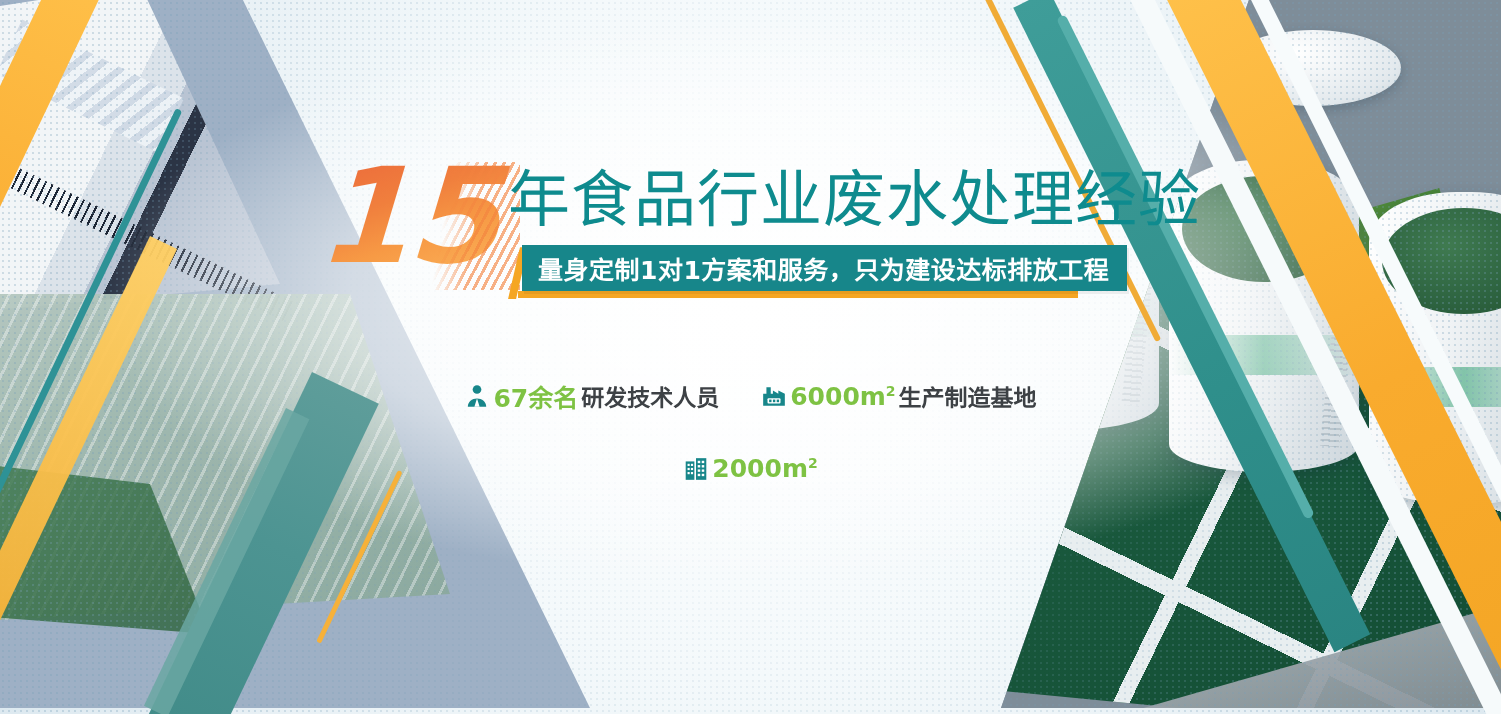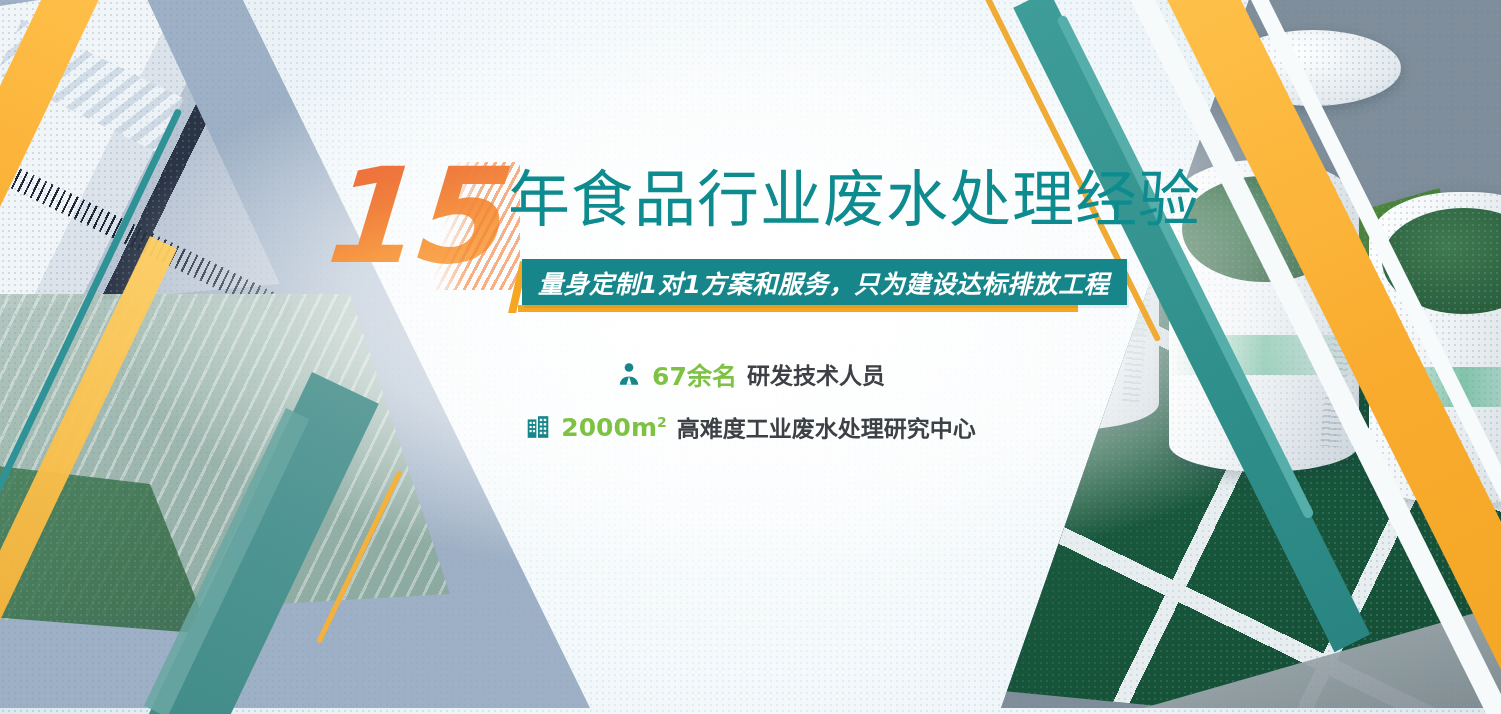--- a/index.html
+++ b/index.html
@@ -241,21 +241,21 @@
     pointer-events:none;opacity:.85;
   }
 
   .title-block{position:absolute;left:508px;top:168px;}
   .main-title{
     font-size:62px;font-weight:normal;line-height:1.02;letter-spacing:1px;
     color:#0e8b8e;
     font-family:"DejaVu Sans","Liberation Sans",sans-serif;
     white-space:nowrap;
   }
-  .sub-wrap{position:relative;margin-top:28px;height:48px;font-style:italic;}
+  .sub-wrap{position:relative;margin-top:14px;height:48px;}
   .sub-bar{
     position:absolute;left:14px;top:0;height:46px;
     background:#17868a;display:flex;align-items:center;
     padding:0 18px 0 16px;
     box-shadow:2px 3px 0 rgba(0,0,0,.06);
   }
   .sub-bar span{
     color:#ffffff;font-size:25px;font-weight:bold;letter-spacing:.5px;white-space:nowrap;
     font-family:"DejaVu Sans","Liberation Sans",sans-serif;
   }
@@ -267,23 +267,24 @@
   .sub-accent-bottom{
     position:absolute;left:10px;top:46px;height:7px;width:560px;
     background:#f5a623;
   }
 
   
   .stats{position:absolute;left:0;top:356px;width:1501px;}
   .stat-row{display:flex;justify-content:center;align-items:center;gap:42px;}
   .stat-row.second{margin-top:18px;}
   .stat{
-    display:flex;align-items:center;gap:10px;white-space:nowrap;
+    display:flex;align-items:center;gap:3px;white-space:nowrap;
     font-size:23px;font-weight:bold;
     font-family:"DejaVu Sans","Liberation Sans",sans-serif;
+    margin-top:22px;
   }
   .stat .num{color:#7ec243;font-size:25px;}
   .stat .num sup{font-size:14px;vertical-align:super;}
   .stat .lbl{color:#3d4145;}
   .ic{width:26px;height:26px;flex:0 0 26px;display:block;}
 
   
   .cta{
     position:absolute;left:684px;top:504px;width:184px;height:50px;
     background:#16787e;border-radius:3px;
@@ -378,20 +379,31 @@
           <svg class="ic" viewBox="0 0 24 24">
             <circle cx="12" cy="6" r="4" fill="#17868a"></circle>
             <path d="M3.5 22c0-4.5 3.8-7.6 8.5-7.6s8.5 3.1 8.5 7.6z" fill="#17868a"></path>
             <path d="M12 14.4 9.6 22h4.8z" fill="#ffffff"></path>
           </svg>
           <span class="num">67余名</span>
           <span class="lbl">研发技术人员</span>
         </div>
 
 
+        <div class="stat">
+          <svg class="ic" viewBox="0 0 24 24">
+            <path d="M2 10h3V4h4v6h2V7l5 3V7l6 3v11H2z" fill="#17868a"></path>
+            <rect x="6" y="14" width="12" height="5" rx="1" fill="#ffffff"></rect>
+            <rect x="7.5" y="15.3" width="2.2" height="2.4" fill="#17868a"></rect>
+            <rect x="11" y="15.3" width="2.2" height="2.4" fill="#17868a"></rect>
+            <rect x="14.5" y="15.3" width="2.2" height="2.4" fill="#17868a"></rect>
+          </svg>
+          <span class="num"><span>6000m</span><sup>2</sup></span>
+          <span class="lbl">生产制造基地</span>
+        </div>
 
       </div>
 
       <div class="stat-row second">
         <div class="stat">
           <svg class="ic" viewBox="0 0 24 24">
             <rect x="2.5" y="5" width="8" height="17" fill="#17868a"></rect>
             <rect x="12" y="2" width="9.5" height="20" fill="#17868a"></rect>
             <rect x="4.2" y="7.2" width="2" height="2" fill="#ffffff"></rect>
             <rect x="7.3" y="7.2" width="2" height="2" fill="#ffffff"></rect>
@@ -402,21 +414,20 @@
             <rect x="13.6" y="4.4" width="2.3" height="2.2" fill="#ffffff"></rect>
             <rect x="17.3" y="4.4" width="2.3" height="2.2" fill="#ffffff"></rect>
             <rect x="13.6" y="8.4" width="2.3" height="2.2" fill="#ffffff"></rect>
             <rect x="17.3" y="8.4" width="2.3" height="2.2" fill="#ffffff"></rect>
             <rect x="13.6" y="12.4" width="2.3" height="2.2" fill="#ffffff"></rect>
             <rect x="17.3" y="12.4" width="2.3" height="2.2" fill="#ffffff"></rect>
             <rect x="13.6" y="16.4" width="2.3" height="2.2" fill="#ffffff"></rect>
             <rect x="17.3" y="16.4" width="2.3" height="2.2" fill="#ffffff"></rect>
           </svg>
           <span class="num"><span>2000m</span><sup>2</sup></span>
-          <span class="lbl">高难度工业废水处理研究中心</span>
         </div>
       </div>
 
     </div>
 
 
   </div>
 </div>
 
 </body></html>

